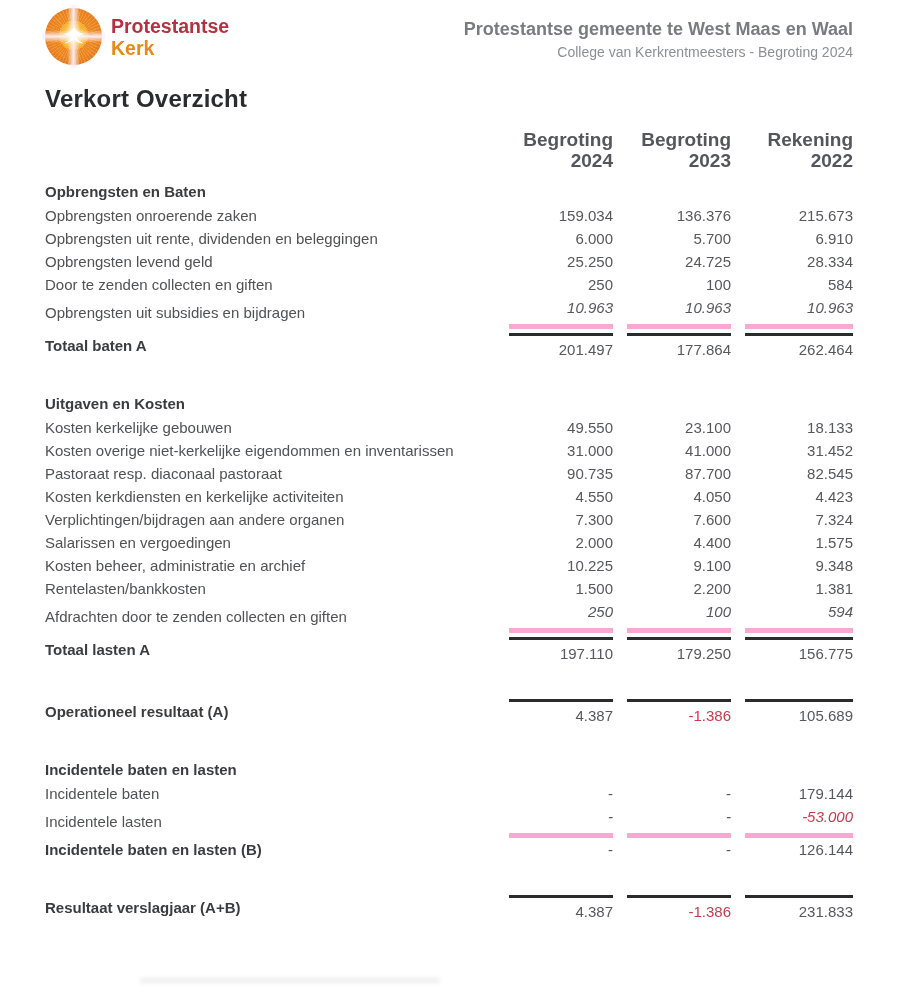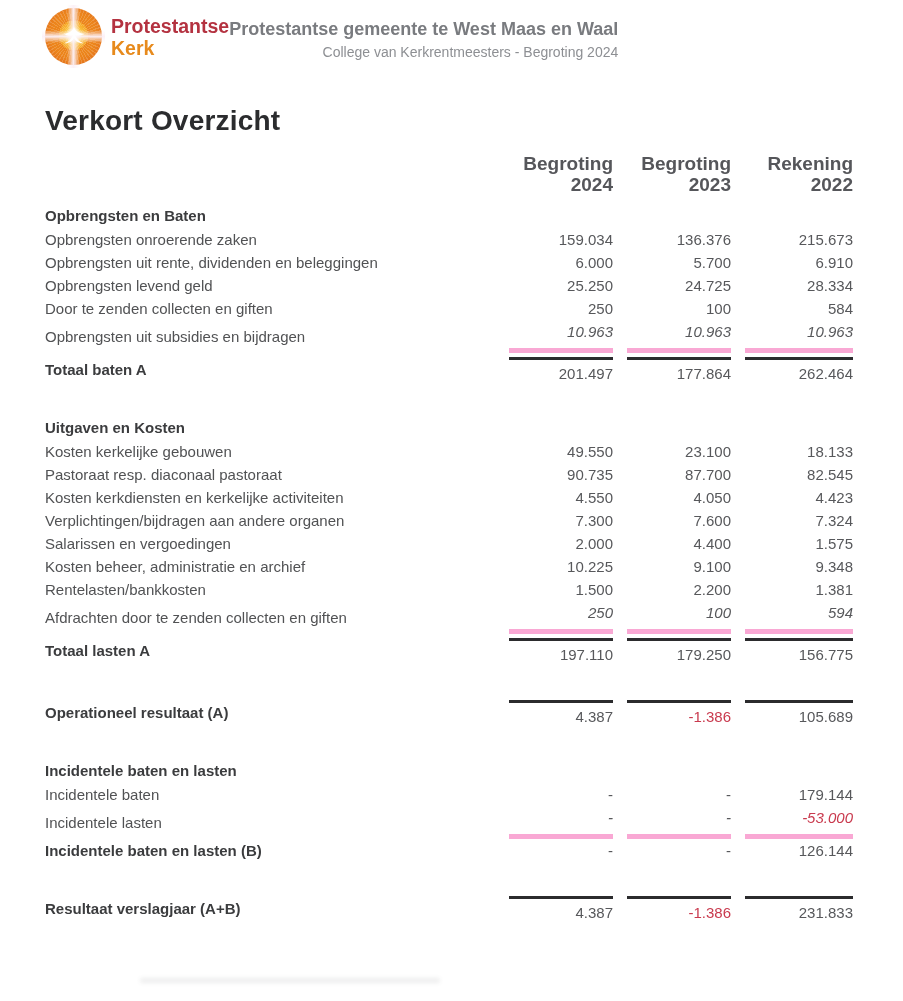--- a/index.html
+++ b/index.html
@@ -9,21 +9,21 @@
     width:903px; height:1001px;
     margin:0 auto;
     background:#ffffff;
     overflow:hidden;
     box-sizing:border-box;
     padding:8px 50px 0 45px;
     color:#515254;
   }
 
   
-  .hdr { display:flex; align-items:flex-start; }
+  .hdr { display:flex; justify-content:space-between; align-items:flex-start; }
   .brand { display:flex; align-items:center; gap:9px; }
   .logo-mark {
     position:relative; width:57px; height:57px; border-radius:50%;
     background: radial-gradient(circle at 50% 48%,
       #fffdf2 0%, #ffeeb0 9%, #fbc43e 20%, #f4a224 36%,
       #ec851c 0, #ec851c 55%, #e4741d 76%, #dc6d20 100%);
     flex:0 0 auto;
   }
   .logo-mark .rays {
     position:absolute; inset:0; border-radius:50%;
@@ -38,21 +38,21 @@
   }
   .logo-mark svg { position:absolute; left:50%; top:50%; width:30px; height:30px; transform:translate(-50%,-52%); filter:drop-shadow(0 0 2px rgba(255,255,255,.9)); }
   .wordmark { line-height:1.08; font-size:19.5px; font-weight:700; padding-top:2px; }
   .wordmark .l1 { color:#b43240; }
   .wordmark .l2 { color:#e78a1c; }
   .org { text-align:right; padding-top:8px; line-height:1.45; }
   .org .t1 { font-size:18px; font-weight:700; color:#797b7f; }
   .org .t2 { font-size:14px; color:#8d8f93; }
 
   
-  .page-title { margin-top:40px; font-size:28px; font-weight:700; color:#2b2c2e; letter-spacing:.2px; }
+  .page-title { margin-top:20px; font-size:24px; font-weight:700; color:#2b2c2e; letter-spacing:.2px; }
 
   
   .grid { display:grid; grid-template-columns:1fr 118px 118px 122px; align-items:center; }
   .colhdrs { margin-top:16px; font-weight:700; color:#55565a; font-size:19px; line-height:21px; }
   .colhdrs .ch { text-align:right; }
   .tbody { margin-top:8px; font-size:15px; }
 
   .trow { display:grid; grid-template-columns:1fr 118px 118px 122px; align-items:center; }
   .lab { padding:3px 0; color:#515254; }
   .val { text-align:right; padding:3px 0; color:#57585b; white-space:nowrap; }
@@ -154,20 +154,26 @@
       <div class="trow section">
         <div class="lab">Uitgaven en Kosten</div>
       </div>
       <div class="trow data">
         <div class="lab">Kosten kerkelijke gebouwen</div>
         <div class="val">49.550</div>
         <div class="val">23.100</div>
         <div class="val">18.133</div>
       </div>
       <div class="trow data">
+        <div class="lab">Kosten overige niet-kerkelijke eigendommen en inventarissen</div>
+        <div class="val">31.000</div>
+        <div class="val">41.000</div>
+        <div class="val">31.452</div>
+      </div>
+      <div class="trow data">
         <div class="lab">Pastoraat resp. diaconaal pastoraat</div>
         <div class="val">90.735</div>
         <div class="val">87.700</div>
         <div class="val">82.545</div>
       </div>
       <div class="trow data">
         <div class="lab">Kosten kerkdiensten en kerkelijke activiteiten</div>
         <div class="val">4.550</div>
         <div class="val">4.050</div>
         <div class="val">4.423</div>

